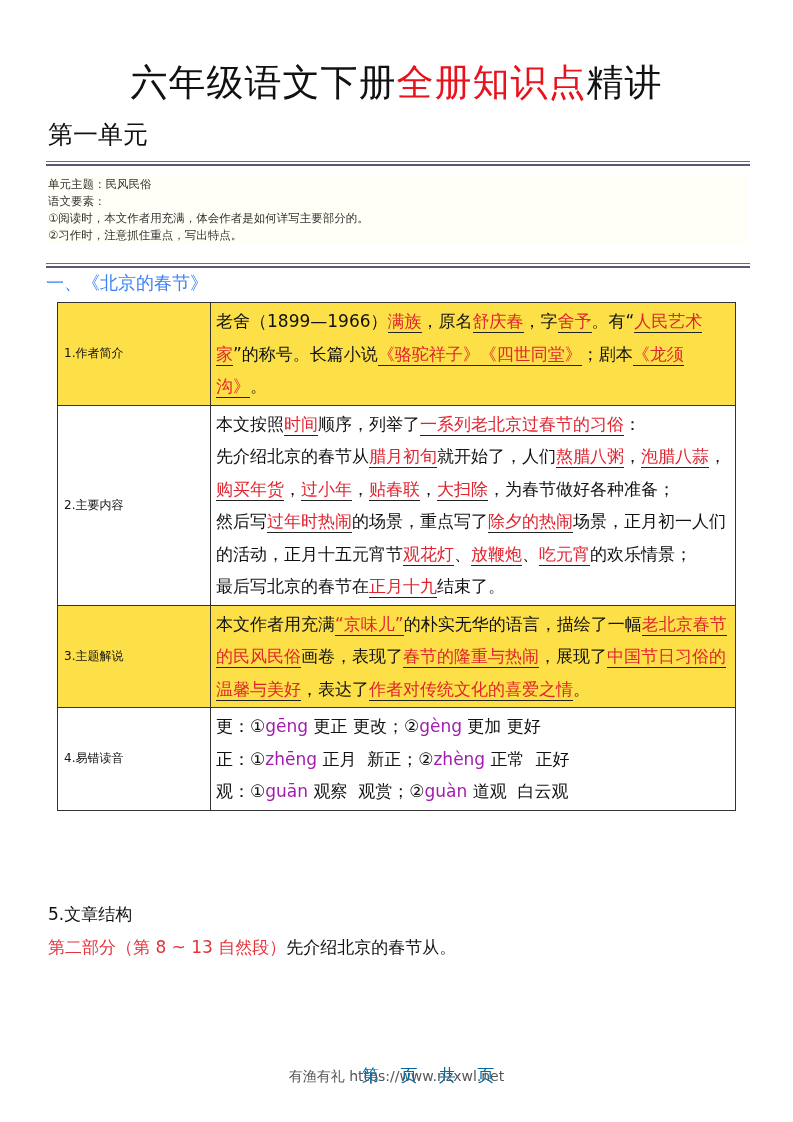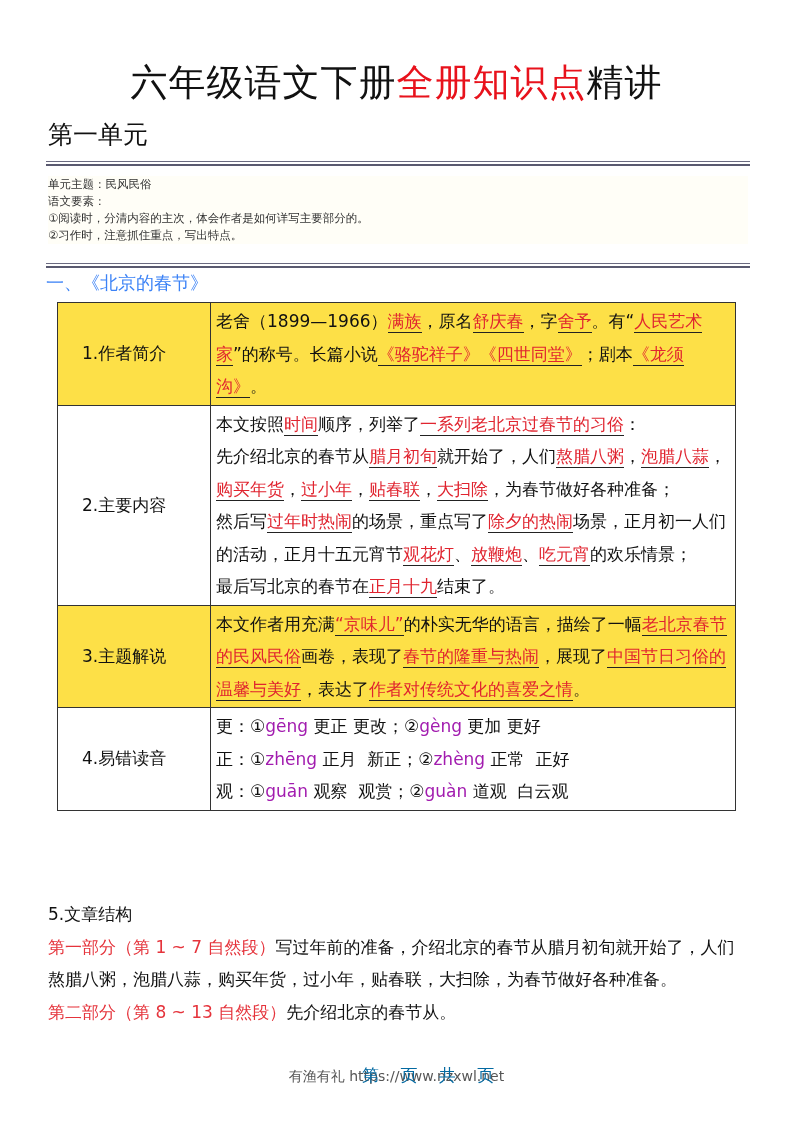--- a/index.html
+++ b/index.html
@@ -31,21 +31,21 @@
       position: absolute; top: 271px; left: 46px; font-size: 18px; color: #3b82f6;
     }
     table.knowledge {
       position: absolute; top: 302px; left: 57px; width: 679px;
       border-collapse: collapse; font-size: 17px; color: #111;
     }
     table.knowledge td {
       border: 1.5px solid #333; vertical-align: middle;
     }
     table.knowledge td.label {
-      width: 153px; padding-left: 24px; font-size: 17px;
+      width: 153px; padding-left: 6px; font-size: 12px;
     }
     table.knowledge td.content {
       padding: 2px 6px 2px 5px; line-height: 32.5px;
     }
     tr.shaded td { background: #fde047; }
     .hl { color: #e0242f; border-bottom: 1.5px solid #222; padding-bottom: 1px; }
     .red-text { color: #a21caf; }
     .struct {
       position: absolute; top: 898px; left: 48px; width: 700px;
       font-size: 17px; line-height: 32.5px; color: #111;
@@ -64,21 +64,21 @@
 
 <h1 class="main-title"><span>六年级语文下册</span><span class="red">全册知识点</span><span>精讲</span></h1>
 
 <div class="unit-title">第一单元</div>
 
 <div class="double-rule" style="top:161px;"></div>
 
 <div class="unit-info">
   <div><span>单元主题：</span><span>民风民俗</span></div>
   <div>语文要素：</div>
-  <div>①阅读时，分清内容的主次，体会作者是如何详写主要部分的。</div>
+  <div>①阅读时，本文作者用充满，体会作者是如何详写主要部分的。</div>
   <div>②习作时，注意抓住重点，写出特点。</div>
 </div>
 
 <div class="double-rule" style="top:263px;"></div>
 
 <div class="section-heading">一、《北京的春节》</div>
 
 <table class="knowledge">
   <tbody id="tbody">
       <tr class="shaded">
@@ -95,20 +95,19 @@
       </tr>
       <tr>
         <td class="label">4.易错读音</td>
         <td class="content"><span style="white-space: pre-wrap;">更：①</span><span class="red-text" style="white-space: pre-wrap;">gēng</span><span style="white-space: pre-wrap;"> 更正 更改；②</span><span class="red-text" style="white-space: pre-wrap;">gèng</span><span style="white-space: pre-wrap;"> 更加 更好</span><br><span style="white-space: pre-wrap;">正：①</span><span class="red-text" style="white-space: pre-wrap;">zhēng</span><span style="white-space: pre-wrap;"> 正月  新正；②</span><span class="red-text" style="white-space: pre-wrap;">zhèng</span><span style="white-space: pre-wrap;"> 正常  正好</span><br><span style="white-space: pre-wrap;">观：①</span><span class="red-text" style="white-space: pre-wrap;">guān</span><span style="white-space: pre-wrap;"> 观察  观赏；②</span><span class="red-text" style="white-space: pre-wrap;">guàn</span><span style="white-space: pre-wrap;"> 道观  白云观</span></td>
       </tr>
     </tbody>
 </table>
 
 <div class="struct">
   <div>5.文章结构</div>
-  <div><span class="red-text">第一部分（第 1 ~ 7 自然段）</span><span>写过年前的准备，介绍北京的春节从腊月初旬就开始了，人们熬腊八粥，泡腊八蒜，购买年货，过小年，贴春联，大扫除，为春节做好各种准备。</span></div>
   <div><span class="red-text">第二部分（第 8 ~ 13 自然段）</span><span>先介绍北京的春节从。</span></div>
 </div>
 
 <div class="footer">
   <span class="page-ghost">第 页 共 页</span>
   <span>有渔有礼 https://www.nzxwl.net</span>
 </div>
 
 </body></html>

